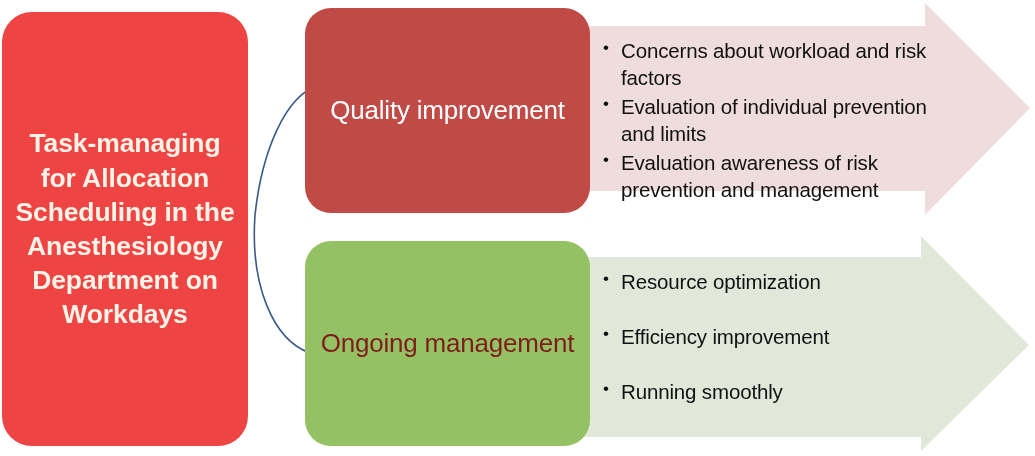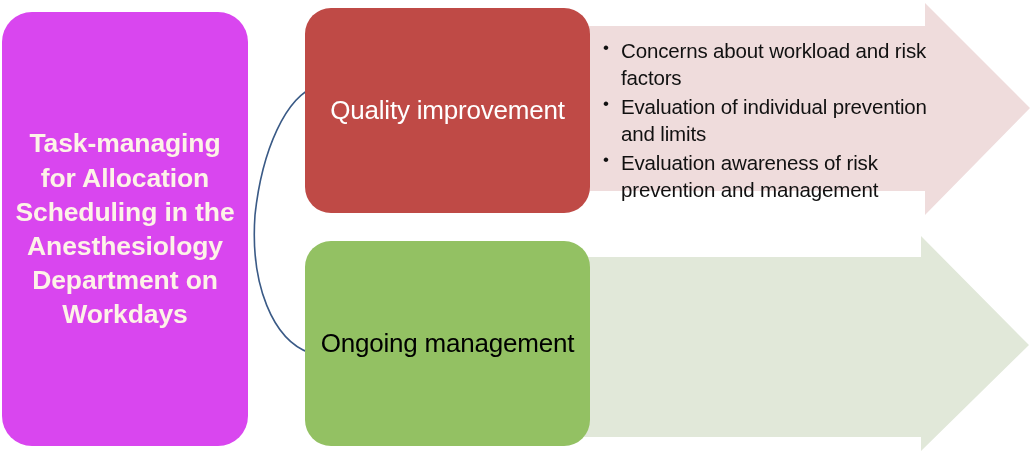--- a/index.html
+++ b/index.html
@@ -138,32 +138,37 @@
 
   <svg class="arrow-shape" x="0" y="0" width="1035" height="456" viewBox="0 0 1035 456" style="left:0; top:0;">
     <polygon id="arrow-poly-ongoing" points="555,257 921,257 921,236 1029,345 921,451 921,437 555,437" fill="#E1E8D9"></polygon>
   </svg>
 
   <svg id="connector-layer" viewBox="0 0 1035 456">
     <path id="connector-to-quality" d="M 317 86 C 286 96, 262 150, 255 215" fill="none" stroke="#3A5A86" stroke-width="1.6"></path>
     <path id="connector-to-ongoing" d="M 255 215 C 250 285, 273 340, 310 353" fill="none" stroke="#3A5A86" stroke-width="1.6"></path>
   </svg>
 
-  <div id="root-card" style="background: #d946ef;">
+  <div id="root-card" style="background: #ef4444;">
     <span id="root-card-label" style="color: rgb(253, 243, 231);">Task-managing for Allocation Scheduling in the Anesthesiology Department on Workdays</span>
   </div>
 
   <div class="branch-card" id="branch-card-quality" style="background: rgb(191, 74, 70);">
     <span class="branch-card-label" style="color: rgb(255, 255, 255);">Quality improvement</span>
   </div>
 
   <div class="branch-card" id="branch-card-ongoing" style="background: rgb(147, 193, 99);">
-    <span class="branch-card-label" style="color: #000000;">Ongoing management</span>
+    <span class="branch-card-label" style="color: #7f1d1d;">Ongoing management</span>
   </div>
 
   <ul class="bullet-list" id="bullets-quality">
     <li>Concerns about workload and risk factors</li>
     <li>Evaluation of individual prevention and limits</li>
     <li>Evaluation awareness of risk prevention and management</li>
   </ul>
 
+  <ul class="bullet-list" id="bullets-ongoing">
+    <li>Resource optimization</li>
+    <li>Efficiency improvement</li>
+    <li>Running smoothly</li>
+  </ul>
 
 </div>
 
 </body></html>

